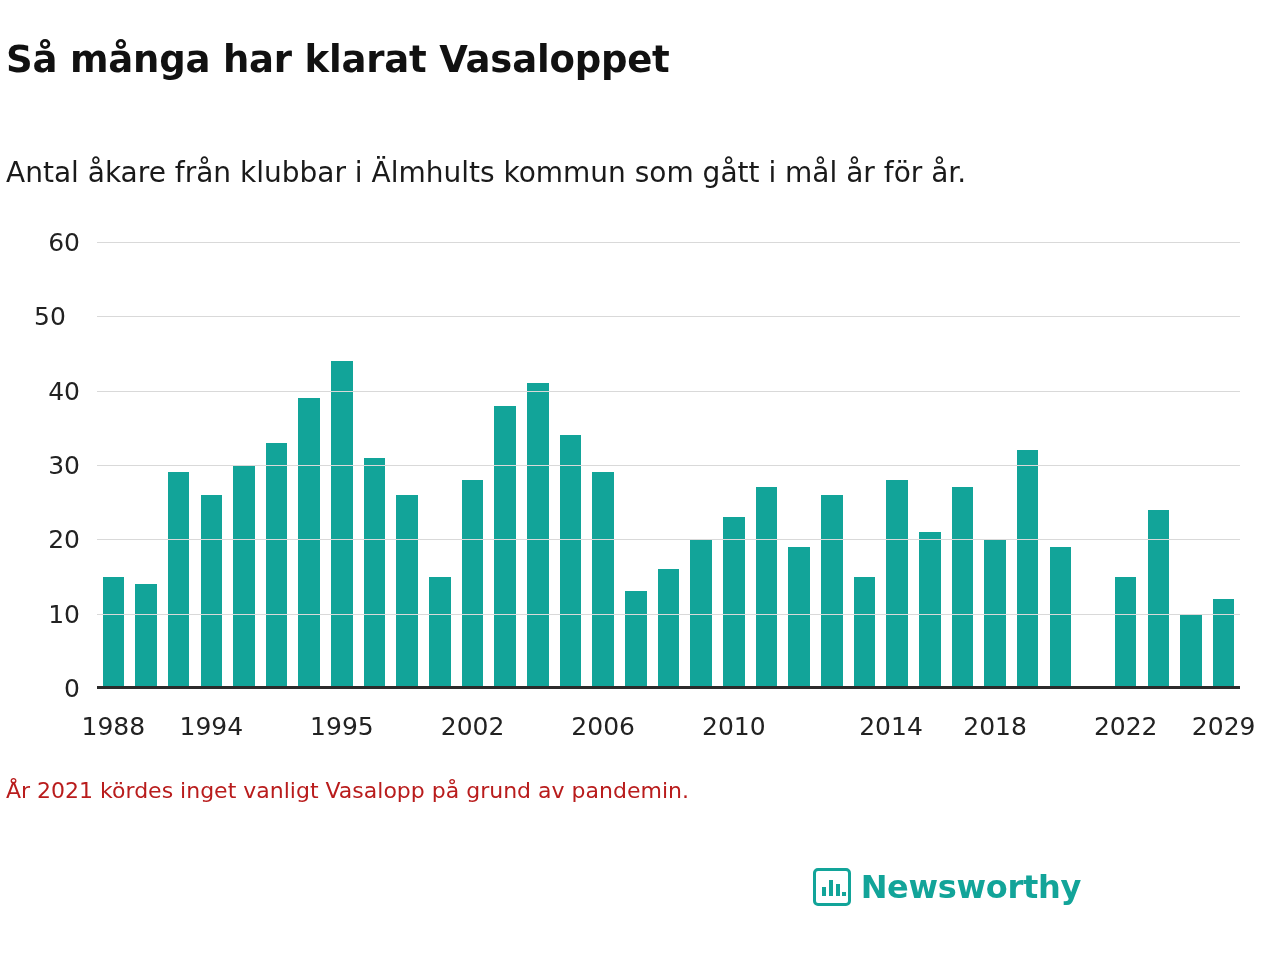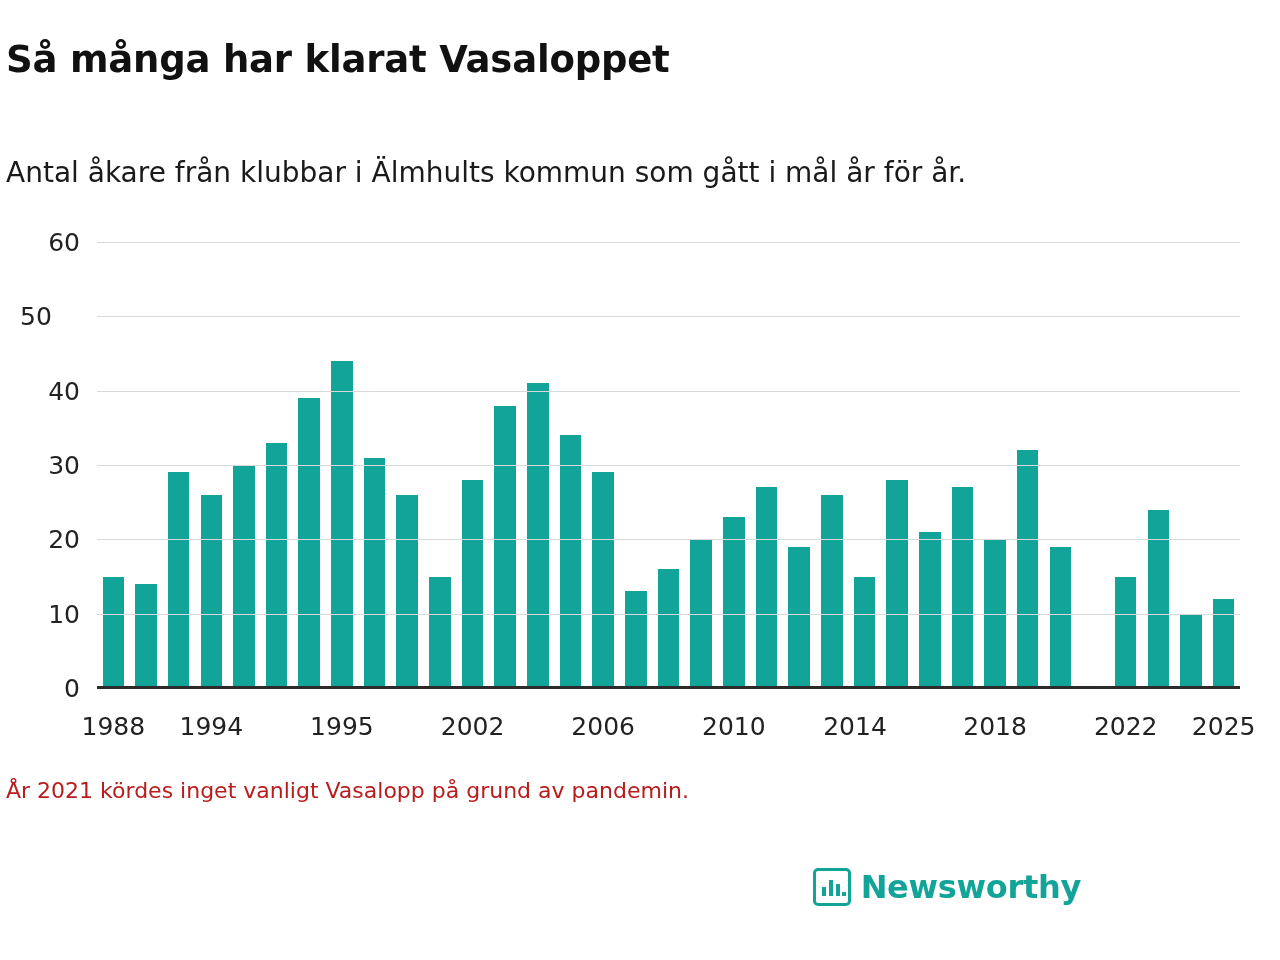--- a/index.html
+++ b/index.html
@@ -204,34 +204,34 @@
         <div class="gridline" style="top: 148.667px;"></div>
         <div class="gridline" style="top: 74.3333px;"></div>
         <div class="gridline" style="top: 0px;"></div>
       </div>
     <div id="yticks">
         <div class="ytick" style="position: absolute; left: 20px; width: 60px; text-align: right; top: 466px;">0</div>
         <div class="ytick" style="position: absolute; left: 20px; width: 60px; text-align: right; top: 391.667px;">10</div>
         <div class="ytick" style="position: absolute; left: 20px; width: 60px; text-align: right; top: 317.333px;">20</div>
         <div class="ytick" style="position: absolute; left: 20px; width: 60px; text-align: right; top: 243px;">30</div>
         <div class="ytick" style="position: absolute; left: 20px; width: 60px; text-align: right; top: 168.667px;">40</div>
-        <div class="ytick" style="position: absolute; left: 20px; width: 60px; text-align: left; top: 94.3333px;">50</div>
+        <div class="ytick" style="position: absolute; left: 20px; width: 60px; text-align: center; top: 94.3333px;">50</div>
         <div class="ytick" style="position: absolute; left: 20px; width: 60px; text-align: right; top: 20px;">60</div>
       </div>
     <div class="xlabels" id="xlabels">
         <div class="xlabel" style="left: 16.3286px;">1988</div>
         <div class="xlabel" style="left: 114.3px;">1994</div>
         <div class="xlabel" style="left: 244.929px;">1995</div>
         <div class="xlabel" style="left: 375.557px;">2002</div>
         <div class="xlabel" style="left: 506.186px;">2006</div>
         <div class="xlabel" style="left: 636.814px;">2010</div>
-        <div class="xlabel" style="left: 758px; text-align: right;">2014</div>
+        <div class="xlabel" style="left: 794px; text-align: right;">2014</div>
         <div class="xlabel" style="left: 898.071px;">2018</div>
         <div class="xlabel" style="left: 1028.7px;">2022</div>
-        <div class="xlabel" style="left: 1126.67px;">2025</div>
+        <div class="xlabel" style="left: 1126.67px;">2029</div>
       </div>
   </div>
 
   <div class="note">År 2021 kördes inget vanligt Vasalopp på grund av pandemin.</div>
 
   <div class="brand">
     <span class="brand-mark">
       <i class="b1"></i>
         <i class="b2"></i>
         <i class="b3"></i>

